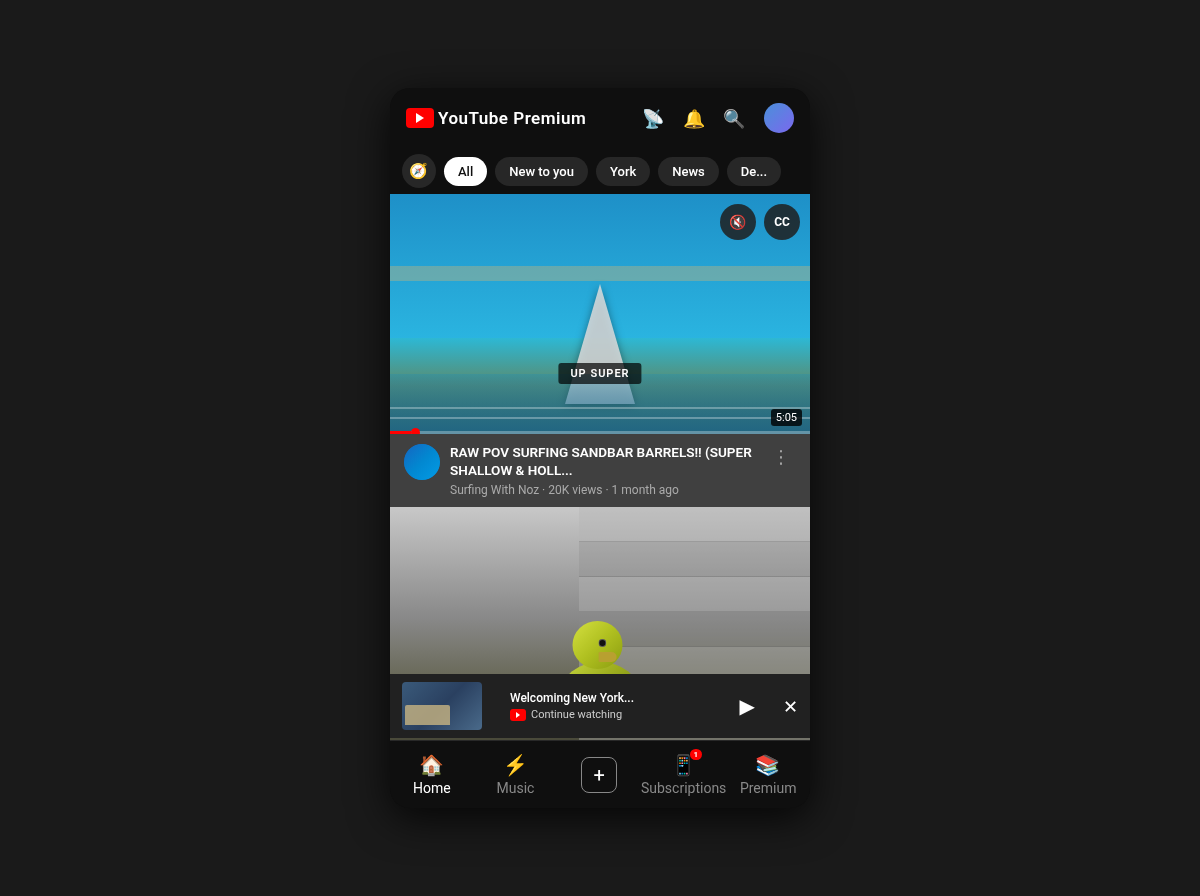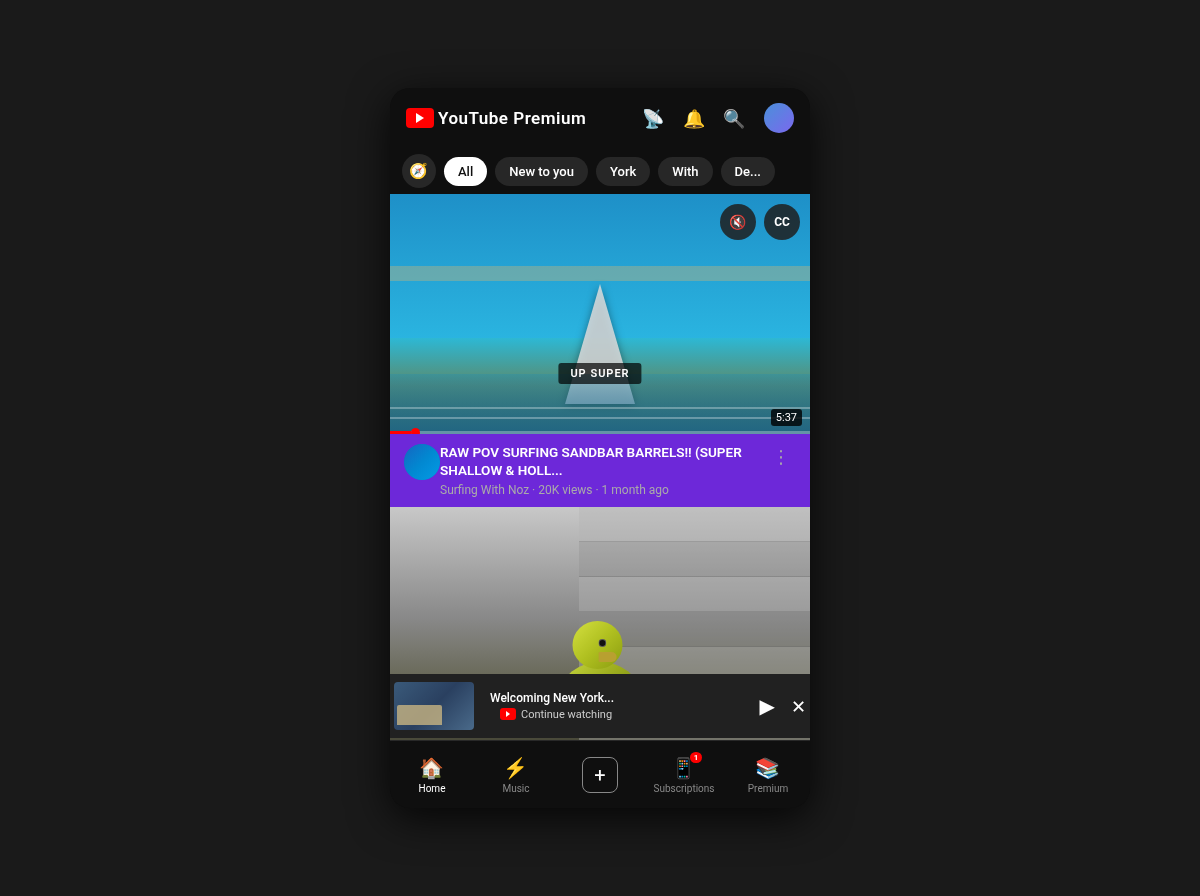--- a/index.html
+++ b/index.html
@@ -235,24 +235,25 @@
       position: absolute;
       left: 5%;
       top: -3px;
       width: 9px;
       height: 9px;
       border-radius: 50%;
       background: #ff0000;
     }
     
     .video-info {
-      background: #6d28d9;
+      background: #404040;
       padding: 10px 14px;
       display: flex;
       align-items: flex-start;
+      gap: 10px;
     }
     .channel-avatar {
       width: 36px;
       height: 36px;
       border-radius: 50%;
       background: linear-gradient(135deg, #1565c0, #0288d1);
       flex-shrink: 0;
       display: flex;
       align-items: center;
       justify-content: center;
@@ -370,24 +371,24 @@
       border-radius: 20px 5px 5px 20px;
       transform: rotate(-15deg);
     }
     
     .mini-player {
       position: absolute;
       bottom: 70px;
       left: 0;
       right: 0;
       background: #212121;
-      padding: 8px 4px;
-      display: flex;
-      align-items: center;
-      gap: 16px;
+      padding: 8px 12px;
+      display: flex;
+      align-items: center;
+      gap: 28px;
       z-index: 10;
     }
     .mini-thumb {
       width: 80px;
       height: 48px;
       border-radius: 4px;
       overflow: hidden;
       flex-shrink: 0;
     }
     .mini-thumb-bg {
@@ -410,25 +411,24 @@
       flex: 1;
     }
     .mini-title {
       color: white;
       font-size: 12px;
       font-weight: 500;
       margin-bottom: 3px;
     }
     .mini-continue {
       display: flex;
-      align-items: flex-start;
+      align-items: flex-end;
       gap: 5px;
       color: #ccc;
       font-size: 11px;
-      margin-left: 10px;
     }
     .mini-yt-icon {
       width: 16px;
       height: 12px;
       background: #ff0000;
       border-radius: 3px;
       display: flex;
       align-items: center;
       justify-content: center;
     }
@@ -470,21 +470,21 @@
       flex: 1;
     }
     .nav-icon {
       font-size: 20px;
       color: white;
     }
     .nav-icon-inactive {
       color: #888;
     }
     .nav-label {
-      font-size: 10px;
+      font-size: 14px;
       color: white;
     }
     .nav-label-inactive {
       color: #888;
     }
     .nav-add {
       width: 36px;
       height: 36px;
       border-radius: 8px;
       background: transparent;
@@ -529,39 +529,39 @@
       <span class="header-icon">🔍</span>
       <div class="avatar"></div>
     </div>
   </div>
 
   <div class="tabs">
     <div class="tab tab-explore">🧭</div>
     <div class="tab tab-active">All</div>
     <div class="tab tab-inactive">New to you</div>
     <div class="tab tab-inactive">York</div>
-    <div class="tab tab-inactive">With</div>
+    <div class="tab tab-inactive">News</div>
     <div class="tab tab-inactive">De...</div>
   </div>
 
   <div class="video-player">
     <div class="video-bg">
       <div class="sky-bg"></div>
       <div class="beach-line"></div>
       <div class="surf-board"></div>
       <div class="water-line"></div>
       <div class="water-ripple"></div>
       <div class="water-ripple water-ripple2"></div>
     </div>
     <div class="video-controls-top">
       <div class="video-ctrl-btn">🔇</div>
       <div class="video-ctrl-btn" style="font-size:12px; font-weight:bold;">CC</div>
     </div>
     <div class="up-next-badge">UP SUPER</div>
-    <div class="video-time">5:37</div>
+    <div class="video-time">5:05</div>
     <div class="progress-bar">
       <div class="progress-fill"></div>
       <div class="progress-dot"></div>
     </div>
   </div>
 
   <div class="video-info">
     <div class="channel-avatar">
       <div class="channel-avatar-inner"></div>
     </div>

